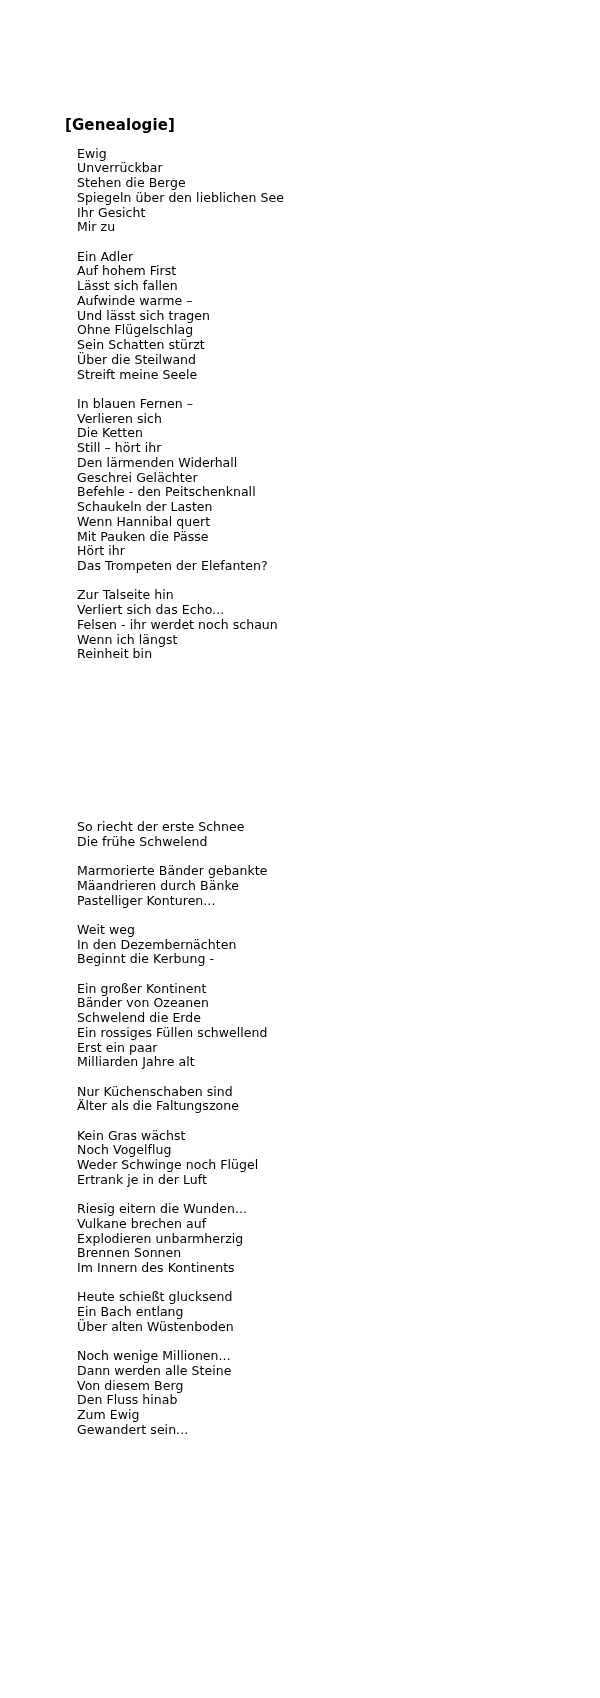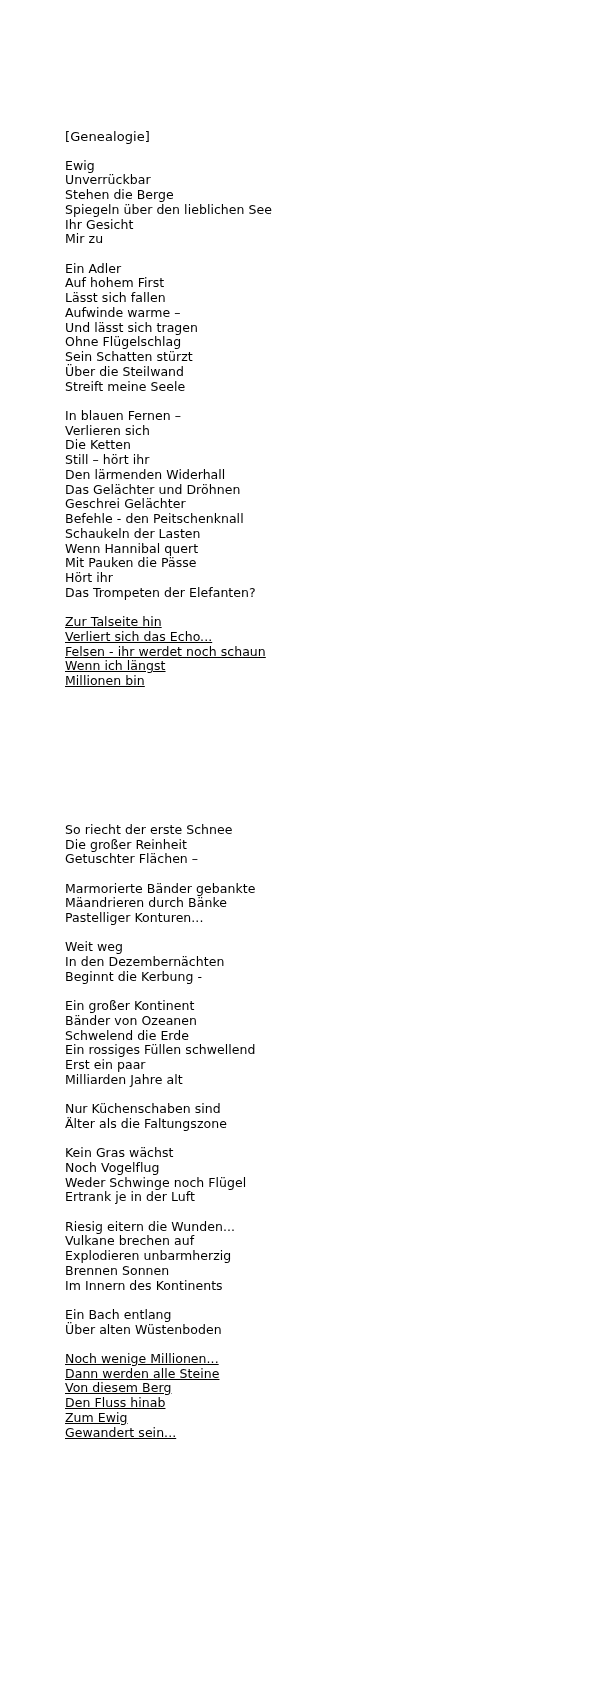--- a/index.html
+++ b/index.html
@@ -22,35 +22,34 @@
     background: #ffffff;
     box-sizing: border-box;
   }
   .doc-body {
     position: absolute;
     left: 65px;
     top: 118px;
     width: 480px;
   }
   .poem-title {
-    font-size: 13px;
-    font-weight: normal;
+    font-size: 15px;
+    font-weight: bold;
     line-height: 14.7px;
-    margin: 12px 0 14px 0;
+    margin: 0 0 14px 0;
     letter-spacing: 0.1px;
   }
   .section {
-    margin: 0;
+    margin: 12px;
   }
   .stanza {
     margin: 0 0 14.5px 0;
   }
   .stanza:last-child {
     margin-bottom: 0;
-    text-decoration: underline;
   }
   .line {
     font-size: 12.5px;
     line-height: 14.75px;
     white-space: pre-wrap;
     margin: 0;
     letter-spacing: 0.05px;
   }
   .section-gap {
     height: 134px;
@@ -82,43 +81,41 @@
             <div class="line">Sein Schatten stürzt</div>
             <div class="line">Über die Steilwand</div>
             <div class="line">Streift meine Seele</div>
           </div>
           <div class="stanza">
             <div class="line">In blauen Fernen –</div>
             <div class="line">Verlieren sich</div>
             <div class="line">Die Ketten</div>
             <div class="line">Still – hört ihr</div>
             <div class="line">Den lärmenden Widerhall</div>
-            <div class="line">Das Gelächter und Dröhnen</div>
             <div class="line">Geschrei Gelächter</div>
             <div class="line">Befehle - den Peitschenknall</div>
             <div class="line">Schaukeln der Lasten</div>
             <div class="line">Wenn Hannibal quert</div>
             <div class="line">Mit Pauken die Pässe</div>
             <div class="line">Hört ihr</div>
             <div class="line">Das Trompeten der Elefanten?</div>
           </div>
           <div class="stanza">
             <div class="line">Zur Talseite hin</div>
             <div class="line">Verliert sich das Echo...</div>
             <div class="line">Felsen - ihr werdet noch schaun</div>
             <div class="line">Wenn ich längst</div>
-            <div class="line">Millionen bin</div>
+            <div class="line">Reinheit bin</div>
           </div>
         </div>
         <div class="section-gap"></div>
         <div class="section">
           <div class="stanza">
             <div class="line">So riecht der erste Schnee</div>
-            <div class="line">Die großer Reinheit</div>
-            <div class="line">Getuschter Flächen –</div>
+            <div class="line">Die frühe Schwelend</div>
           </div>
           <div class="stanza">
             <div class="line">Marmorierte Bänder gebankte</div>
             <div class="line">Mäandrieren durch Bänke</div>
             <div class="line">Pastelliger Konturen...</div>
           </div>
           <div class="stanza">
             <div class="line">Weit weg</div>
             <div class="line">In den Dezembernächten</div>
             <div class="line">Beginnt die Kerbung -</div>
@@ -142,20 +139,21 @@
             <div class="line">Ertrank je in der Luft</div>
           </div>
           <div class="stanza">
             <div class="line">Riesig eitern die Wunden...</div>
             <div class="line">Vulkane brechen auf</div>
             <div class="line">Explodieren unbarmherzig</div>
             <div class="line">Brennen Sonnen</div>
             <div class="line">Im Innern des Kontinents</div>
           </div>
           <div class="stanza">
+            <div class="line">Heute schießt glucksend</div>
             <div class="line">Ein Bach entlang</div>
             <div class="line">Über alten Wüstenboden</div>
           </div>
           <div class="stanza">
             <div class="line">Noch wenige Millionen...</div>
             <div class="line">Dann werden alle Steine</div>
             <div class="line">Von diesem Berg</div>
             <div class="line">Den Fluss hinab</div>
             <div class="line">Zum Ewig</div>
             <div class="line">Gewandert sein...</div>

